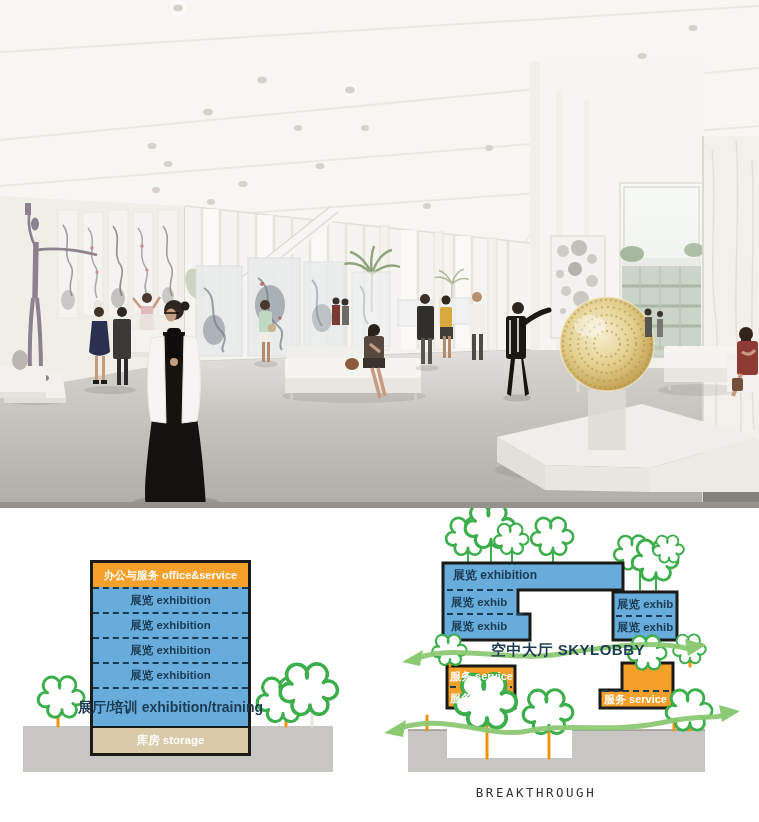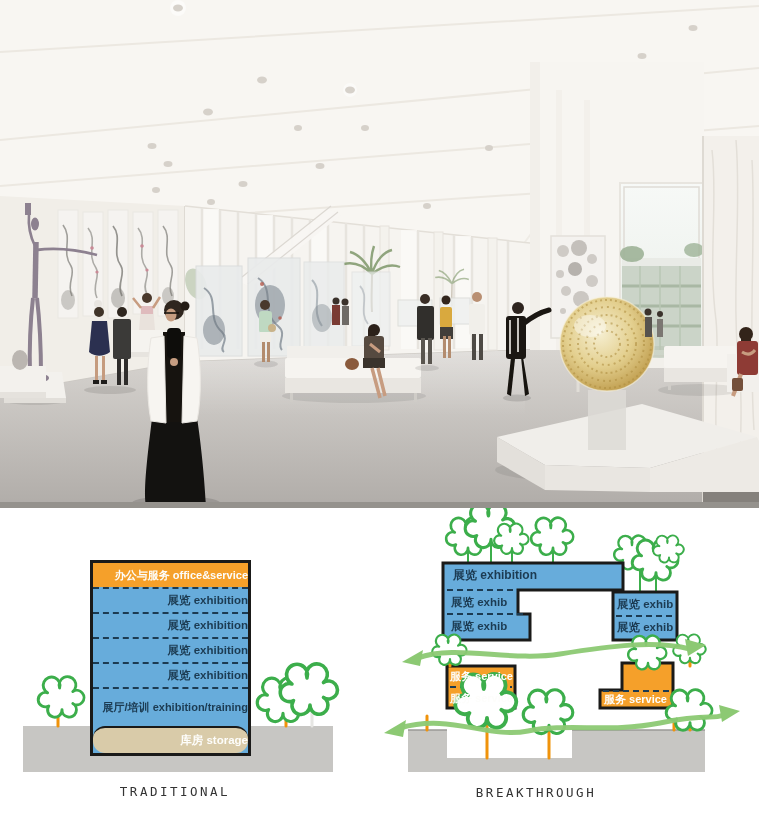--- a/index.html
+++ b/index.html
@@ -6,26 +6,26 @@
   .page{position:relative;width:759px;height:822px;background:#fff;overflow:hidden;
         font-family:"Liberation Sans",sans-serif;}
   .render{position:absolute;left:0;top:0;width:759px;height:508px;}
   .render svg{display:block;}
   .diagrams{position:absolute;left:0;top:508px;width:759px;height:314px;}
   .art{position:absolute;left:0;top:0;z-index:1;}
   
   .t-building{position:absolute;left:90px;top:52px;width:161px;height:196px;z-index:2;
       box-sizing:border-box;border:3px solid var(--c-outline);background:var(--c-blue);
       display:flex;flex-direction:column;}
-  .t-row{box-sizing:border-box;display:flex;align-items:center;justify-content:flex-end;
+  .t-row{box-sizing:border-box;display:flex;align-items:center;justify-content:center;
       font-weight:bold;font-size:11.5px;color:var(--c-navy);white-space:nowrap;overflow:visible;}
   .t-row.dash{border-top:2px dashed var(--c-navy);}
   .t-row.orange{background:var(--c-orange);color:#FDFDFB;font-size:11px;}
-  .t-row.training{font-size:11px;}
-  .t-row.storage{background:var(--c-tan);color:#FDFDFB;border-top:2.5px solid var(--c-outline);border-radius:12px;}
+  .t-row.training{font-size:14px;}
+  .t-row.storage{background:var(--c-tan);color:#FDFDFB;border-top:2.5px solid var(--c-outline);}
   
   .lbl{position:absolute;z-index:3;font-weight:bold;color:var(--c-navy);white-space:nowrap;
        pointer-events:none;}
   .lbl.w{color:#FDFDFB;}
   .lobby{position:absolute;z-index:3;font-weight:bold;font-size:15px;color:var(--c-navy);
        text-align:center;letter-spacing:.5px;pointer-events:none;}
   .caption{position:absolute;z-index:3;font-family:"DejaVu Sans Mono",monospace;font-size:12.5px;
        letter-spacing:2.5px;color:var(--c-caption);text-align:center;pointer-events:none;}
   
   .shape{fill:var(--c-blue);stroke:var(--c-outline);stroke-width:3px;stroke-linejoin:miter;}
@@ -486,20 +486,20 @@
       <div class="t-row storage" style="flex:1">
         <span>库房 storage</span>
       </div>
     </div>
 
     <div class="lbl" style="left:453px;top:59px;font-size:12px">展览 exhibition</div>
     <div class="lbl" style="left:451px;top:87px;font-size:11.5px">展览 exhib</div>
     <div class="lbl" style="left:451px;top:111px;font-size:11.5px">展览 exhib</div>
     <div class="lbl" style="left:617px;top:89px;font-size:11.5px">展览 exhib</div>
     <div class="lbl" style="left:617px;top:112px;font-size:11.5px">展览 exhib</div>
+    <div class="lobby" style="left:440px;top:133px;width:256px">空中大厅 SKYLOBBY</div>
     <div class="lbl w" style="left:450px;top:161px;font-size:11px">服务 service</div>
     <div class="lbl w" style="left:450px;top:183px;font-size:11px">服务 service</div>
     <div class="lbl w" style="left:604px;top:184px;font-size:11px">服务 service</div>
 
-    <div class="caption" style="left:75px;top:276px;width:200px">TRADITIONAL</div>
     <div class="caption" style="left:436px;top:277px;width:200px">BREAKTHROUGH</div>
   </div>
 </div>
 
 </body></html>

